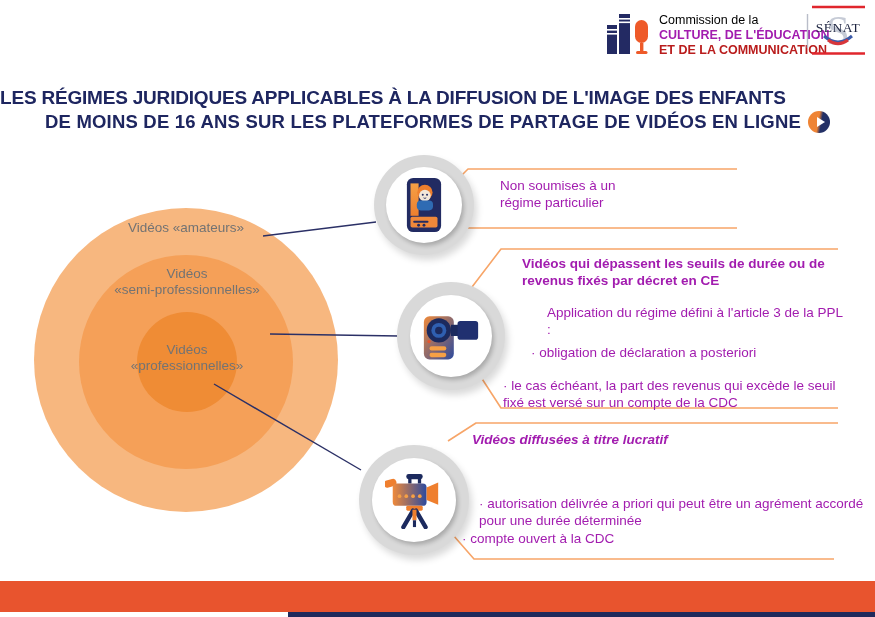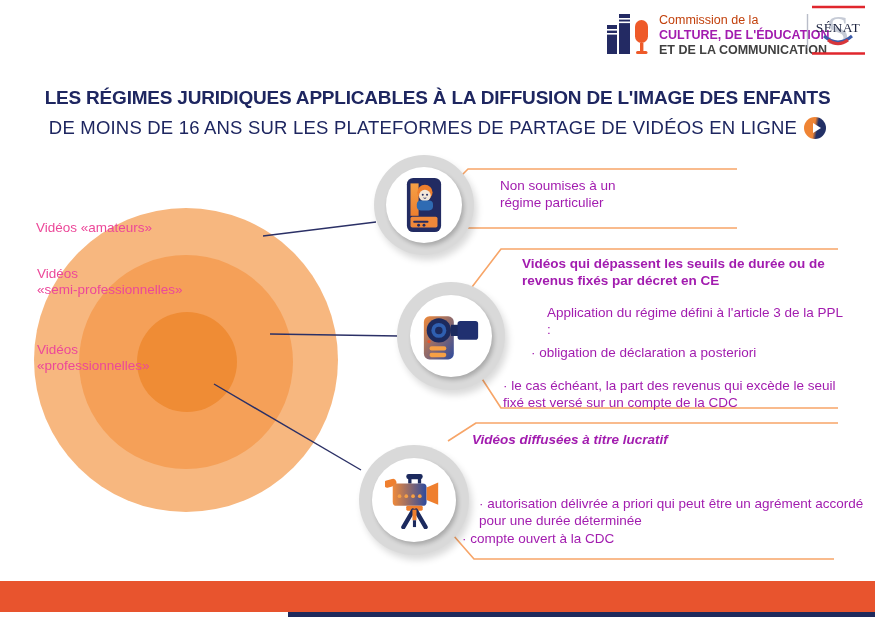--- a/index.html
+++ b/index.html
@@ -3,42 +3,42 @@
 <meta charset="utf-8">
 <style>
   html,body{margin:0;padding:0;background:#fff;}
   .page{position:relative;width:875px;height:617px;overflow:hidden;
         font-family:"Liberation Sans",sans-serif;background:#fff;}
   .abs{position:absolute;}
   .pre{white-space:pre-line;}
 
   
   .commission-text{left:659px;top:13px;font-size:12.5px;line-height:1.18;}
-  .commission-text .l1{color:#c2410c;font-weight:400;}
+  .commission-text .l1{color:#000000;font-weight:400;}
   .commission-text .l2{color:#a21caf;font-weight:700;}
-  .commission-text .l3{color:#404040;font-weight:700;}
+  .commission-text .l3{color:#b91c1c;font-weight:700;}
   .senat-box{left:803px;top:5px;width:69px;height:51px;}
 
   
-  .title1{left:0;top:87px;width:875px;text-align:center;color:#1e2660;
+  .title1{left:0;top:87px;width:875px;text-align:left;color:#1e2660;
           font-size:19px;font-weight:700;letter-spacing:-0.2px;}
-  .title2{left:0;top:117px;width:875px;text-align:center;color:#1e2660;
-          font-size:18.5px;font-weight:400;letter-spacing:0.2px;}
+  .title2{left:0;top:111px;width:875px;text-align:center;color:#1e2660;
+          font-size:18.5px;font-weight:700;letter-spacing:0.2px;}
   .play-btn{display:inline-block;vertical-align:middle;width:22px;height:22px;border-radius:50%;
             margin-left:7px;margin-top:-3px;position:relative;
             background:linear-gradient(100deg,#ef8434 46%,#233066 60%);}
   .play-btn::after{content:"";position:absolute;left:9px;top:6px;border-style:solid;
             border-width:5px 0 5px 8px;border-color:transparent transparent transparent #fff;}
 
   
   .ring{border-radius:50%;}
   .ring-outer{left:34px;top:208px;width:304px;height:304px;background:#f7b77f;}
   .ring-middle{left:79px;top:255px;width:214px;height:214px;background:#f5a058;}
   .ring-inner{left:137px;top:312px;width:100px;height:100px;background:#ef8c35;}
-  .ring-label{color:#ec4899;font-size:13.5px;font-weight:500;text-align:left;line-height:1.2;}
+  .ring-label{color:#737373;font-size:13.5px;font-weight:500;text-align:center;line-height:1.2;}
   .lbl-amateur{left:36px;top:220px;width:300px;}
   .lbl-semi{left:37px;top:266px;width:300px;}
   .lbl-pro{left:37px;top:342px;width:300px;}
 
   
   .overlay{left:0;top:0;pointer-events:none;}
 
   
   .icon-circle{border-radius:50%;background:#d9d9d9;box-shadow:3px 5px 7px rgba(0,0,0,.15);}
   .icon-circle .inner{position:absolute;border-radius:50%;background:#fff;

